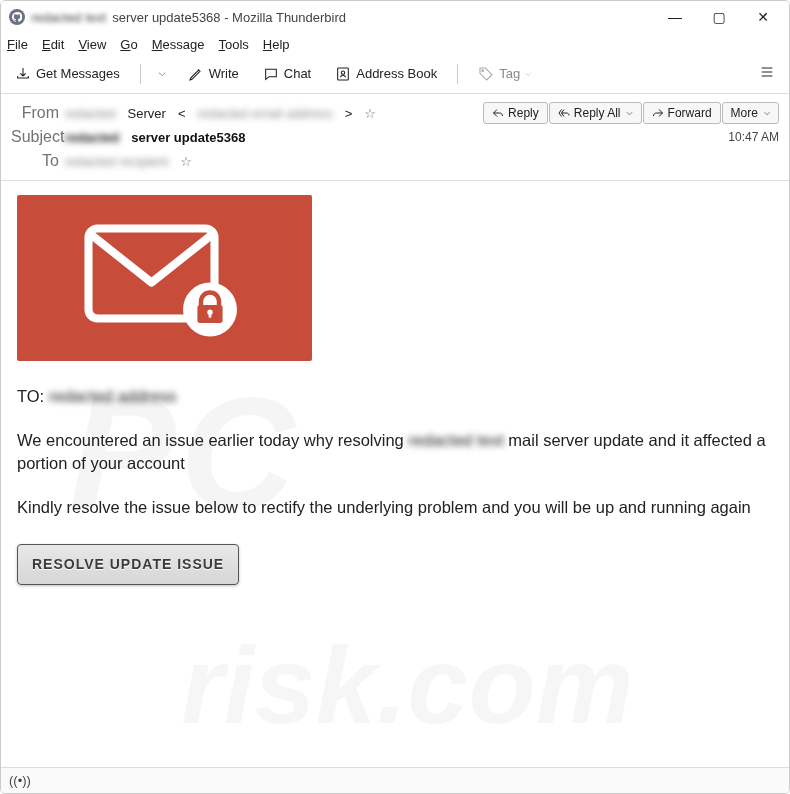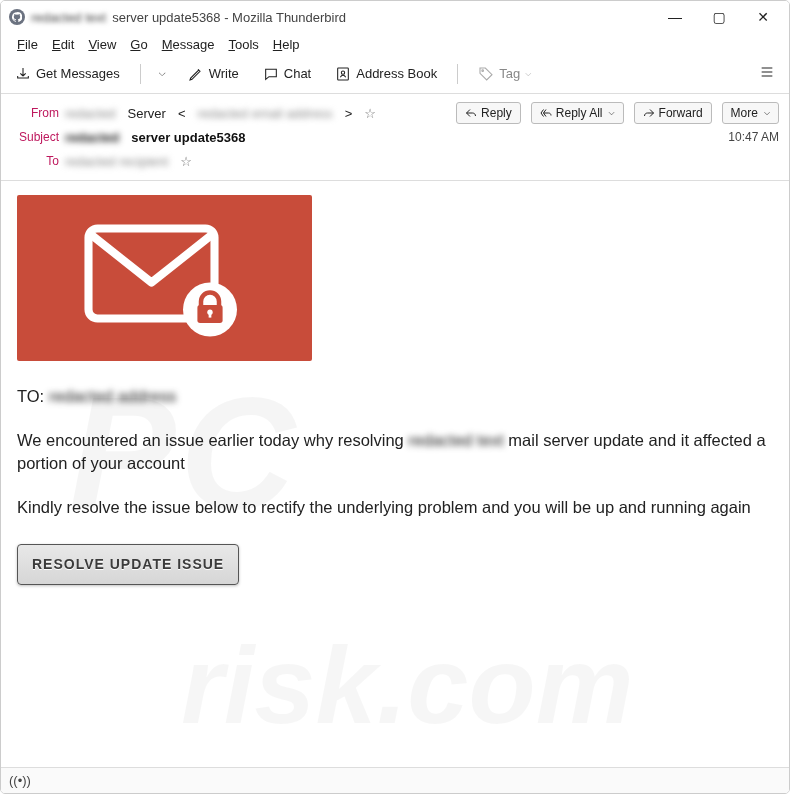--- a/index.html
+++ b/index.html
@@ -27,21 +27,21 @@
   border-radius: 50%;
   margin-right: 6px;
   display: flex; align-items: center; justify-content: center;
 }
 .tb-favicon svg { width: 10px; height: 10px; fill: #fff; }
 .tb-title { color: #444; filter: blur(2.5px); }
 .tb-title-clear { color: #444; }
 .tb-spacer { flex: 1; }
 .win-btn { width: 44px; height: 30px; display: flex; align-items: center; justify-content: center; font-size: 14px; color: #222; cursor: pointer; }
 .menubar {
-  display: flex; gap: 2px; padding: 2px 10px;
+  display: flex; gap: 2px; padding: 2px 0;
   font-size: 13px; color: #222;
 }
 .menubar-item { padding: 2px 6px; cursor: pointer; }
 .menubar-item u { text-decoration: underline; }
 .toolbar {
   display: flex; align-items: center; padding: 4px 6px 6px 6px; gap: 8px;
   border-bottom: 1px solid #ddd;
 }
 .tbtn {
   display: flex; align-items: center; gap: 5px;
@@ -52,25 +52,25 @@
 .pipe { width: 1px; height: 20px; background: #ccc; margin: 0 4px; }
 .caret { font-size: 9px; color: #555; padding: 4px 6px; cursor: pointer; }
 .toolbar-spacer { flex: 1; }
 .menu-icon { padding: 4px 8px; cursor: pointer; }
 .menu-icon svg { width: 16px; height: 16px; stroke: #222; stroke-width: 1.6; }
 .msg-header {
   padding: 6px 10px 6px 10px;
   border-bottom: 1px solid #ddd;
 }
 .msg-row { display: flex; align-items: center; min-height: 22px; margin: 2px 0; }
-.msg-label { width: 54px; text-align: right; color: #be185d; font-size: 12px; padding-right: 6px; }
+.msg-label { width: 54px; text-align: right; color: #737373; font-size: 16px; padding-right: 6px; }
 .msg-val { color: #222; display: flex; align-items: center; gap: 12px; }
 .blur { filter: blur(3px); color: #888; }
 .star { color: #777; font-size: 13px; cursor: pointer; }
-.action-row { margin-left: auto; display: flex; gap: 10px; align-items: center; }
+.action-row { margin-left: auto; display: flex; gap: 1px; align-items: center; }
 .abtn {
   display: flex; align-items: center; gap: 4px;
   border: 1px solid #bbb; border-radius: 3px;
   padding: 3px 8px; font-size: 12px; color: #222;
   background: #f7f7f7; cursor: pointer;
 }
 .abtn svg { width: 12px; height: 12px; stroke: #222; fill: none; stroke-width: 2; }
 .abtn .dcaret { font-size: 8px; margin-left: 2px; }
 .timestamp { margin-left: auto; color: #444; font-size: 12px; }
 .subject-bold { font-weight: 600; color: #111; }

